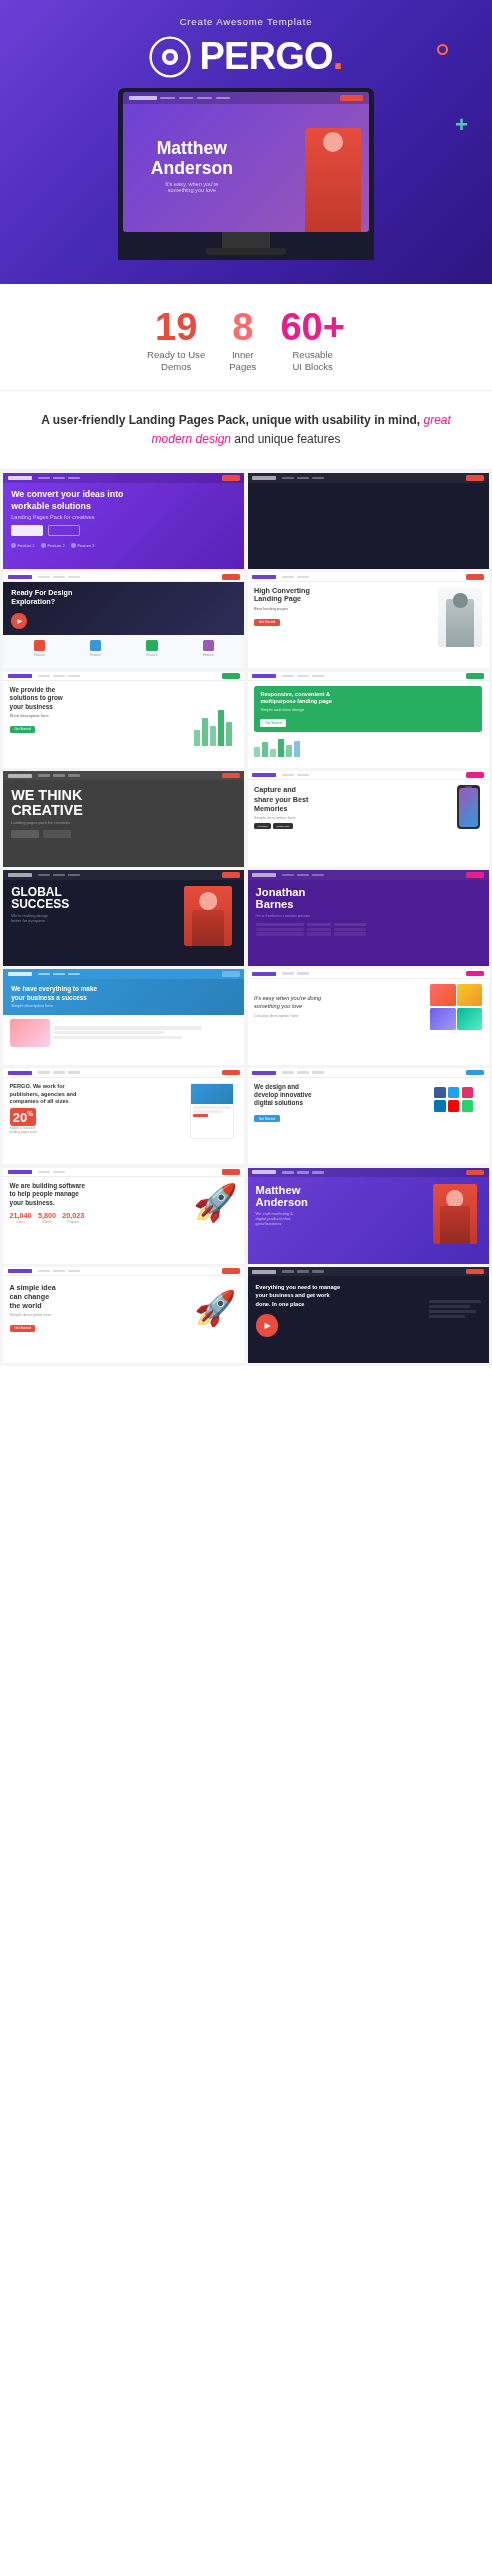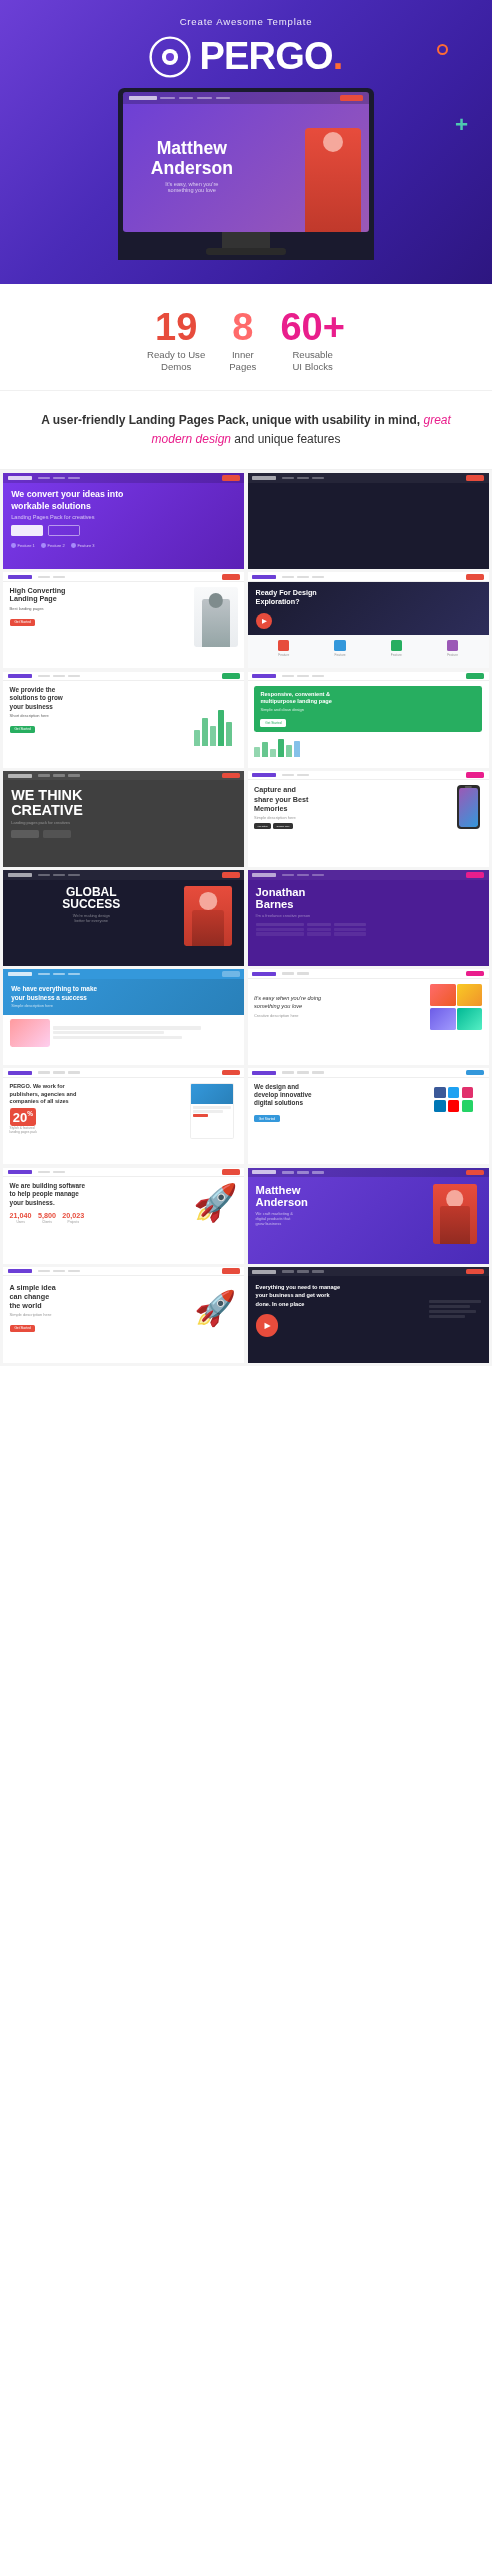--- a/index.html
+++ b/index.html
@@ -218,21 +218,21 @@
     .demo-7 { background: #404040; }
     .demo-7 .demo-content { padding: 8px 8px; }
 
     
     .demo-8 { background: #fff; }
     .demo-8 .demo-content { padding: 4.8px 6.4px; display: flex; gap: 4.8px; align-items: center; }
     .demo-8 .demo-left { flex: 1; }
 
     
     .demo-9 { background: #1a1a2e; }
-    .demo-9 .demo-content { padding: 6.4px 8px; display: flex; gap: 13px; text-align: center; }
+    .demo-9 .demo-content { padding: 6.4px 8px; display: flex; gap: 13px; }
     .demo-9 .demo-left { flex: 1; }
 
     
     .demo-10 { background: #4c1d95; }
     .demo-10 .demo-content { padding: 6.4px 8px; }
 
     
     .demo-11 { background: #fff; }
 
     
@@ -397,20 +397,58 @@
         <div class="nano-links">
           <div class="nano-link" style="background:rgba(255,255,255,0.3);"></div>
           <div class="nano-link" style="background:rgba(255,255,255,0.3);"></div>
           <div class="nano-link" style="background:rgba(255,255,255,0.3);"></div>
         </div>
         <div class="nano-btn" style="background:#e74c3c;"></div>
       </div>
     </div>
   </div>
 
+  <div class="demo-card demo-3">
+    <div class="demo-card-inner">
+      <div class="nano-nav" style="background:#fff;border-bottom:0.8px solid #eee;">
+        <div class="nano-logo dark"></div>
+        <div class="nano-links">
+          <div class="nano-link" style="background:#ddd;"></div>
+          <div class="nano-link" style="background:#ddd;"></div>
+          <div class="nano-link" style="background:#ddd;"></div>
+        </div>
+        <div class="nano-btn" style="background:#e74c3c;"></div>
+      </div>
+      <div style="background:linear-gradient(135deg,#1a1a2e,#2d2d5a);padding:6.4px 8px;">
+        <div style="color:#fff;font-size:7.2px;font-weight:700;">Ready For Design<br>Exploration?</div>
+        <div class="play-btn">
+          <span class="play-icon">▶</span>
+        </div>
+      </div>
+      <div style="padding:4.8px 8px;display:flex;justify-content:space-around;">
+        <div style="text-align:center;">
+          <div style="width:11.2px;height:11.2px;background:#e74c3c;border-radius:1.6px;margin:0 auto;"></div>
+          <div style="color:#999;font-size:3.2px;margin-top:1.6px;">Feature</div>
+        </div>
+        <div style="text-align:center;">
+          <div style="width:11.2px;height:11.2px;background:#3498db;border-radius:1.6px;margin:0 auto;"></div>
+          <div style="color:#999;font-size:3.2px;margin-top:1.6px;">Feature</div>
+        </div>
+        <div style="text-align:center;">
+          <div style="width:11.2px;height:11.2px;background:#27ae60;border-radius:1.6px;margin:0 auto;"></div>
+          <div style="color:#999;font-size:3.2px;margin-top:1.6px;">Feature</div>
+        </div>
+        <div style="text-align:center;">
+          <div style="width:11.2px;height:11.2px;background:#9b59b6;border-radius:1.6px;margin:0 auto;"></div>
+          <div style="color:#999;font-size:3.2px;margin-top:1.6px;">Feature</div>
+        </div>
+      </div>
+    </div>
+  </div>
+
   <div class="demo-card demo-4">
     <div class="demo-card-inner">
       <div class="nano-nav" style="background:#fff;border-bottom:0.8px solid #eee;">
         <div class="nano-logo dark"></div>
         <div class="nano-links">
           <div class="nano-link" style="background:#ddd;"></div>
           <div class="nano-link" style="background:#ddd;"></div>
         </div>
         <div class="nano-btn" style="background:#e74c3c;"></div>
       </div>
@@ -418,58 +456,20 @@
         <div class="demo-left">
           <div class="demo-title">High Converting<br>Landing Page</div>
           <div style="color:#666;font-size:4px;margin-top:1.6px;line-height:1.4;">Best landing pages</div>
           <div style="background:#e74c3c;color:#fff;font-size:3.2px;padding:1.6px 4.8px;border-radius:1.6px;display:inline-block;margin-top:4px;">Get Started</div>
         </div>
         <div class="demo-right">
           <div style="width:44px;height:60px;background:linear-gradient(180deg,#f8f9fa,#e9ecef);border-radius:2.4px;overflow:hidden;position:relative;">
             <div style="position:absolute;bottom:0;left:50%;transform:translateX(-50%);width:28px;height:48px;background:linear-gradient(180deg,#bdc3c7,#95a5a6);border-radius:2.4px 2.4px 0 0;"></div>
             <div style="position:absolute;top:6.4px;left:50%;transform:translateX(-50%);width:14.4px;height:14.4px;background:#7f8c8d;border-radius:50%;"></div>
           </div>
-        </div>
-      </div>
-    </div>
-  </div>
-
-  <div class="demo-card demo-3">
-    <div class="demo-card-inner">
-      <div class="nano-nav" style="background:#fff;border-bottom:0.8px solid #eee;">
-        <div class="nano-logo dark"></div>
-        <div class="nano-links">
-          <div class="nano-link" style="background:#ddd;"></div>
-          <div class="nano-link" style="background:#ddd;"></div>
-          <div class="nano-link" style="background:#ddd;"></div>
-        </div>
-        <div class="nano-btn" style="background:#e74c3c;"></div>
-      </div>
-      <div style="background:linear-gradient(135deg,#1a1a2e,#2d2d5a);padding:6.4px 8px;">
-        <div style="color:#fff;font-size:7.2px;font-weight:700;">Ready For Design<br>Exploration?</div>
-        <div class="play-btn">
-          <span class="play-icon">▶</span>
-        </div>
-      </div>
-      <div style="padding:4.8px 8px;display:flex;justify-content:space-around;">
-        <div style="text-align:center;">
-          <div style="width:11.2px;height:11.2px;background:#e74c3c;border-radius:1.6px;margin:0 auto;"></div>
-          <div style="color:#999;font-size:3.2px;margin-top:1.6px;">Feature</div>
-        </div>
-        <div style="text-align:center;">
-          <div style="width:11.2px;height:11.2px;background:#3498db;border-radius:1.6px;margin:0 auto;"></div>
-          <div style="color:#999;font-size:3.2px;margin-top:1.6px;">Feature</div>
-        </div>
-        <div style="text-align:center;">
-          <div style="width:11.2px;height:11.2px;background:#27ae60;border-radius:1.6px;margin:0 auto;"></div>
-          <div style="color:#999;font-size:3.2px;margin-top:1.6px;">Feature</div>
-        </div>
-        <div style="text-align:center;">
-          <div style="width:11.2px;height:11.2px;background:#9b59b6;border-radius:1.6px;margin:0 auto;"></div>
-          <div style="color:#999;font-size:3.2px;margin-top:1.6px;">Feature</div>
         </div>
       </div>
     </div>
   </div>
 
   <div class="demo-card demo-5">
     <div class="demo-card-inner">
       <div class="nano-nav" style="background:#fff;border-bottom:0.8px solid #eee;">
         <div class="nano-logo dark"></div>
         <div class="nano-links">

